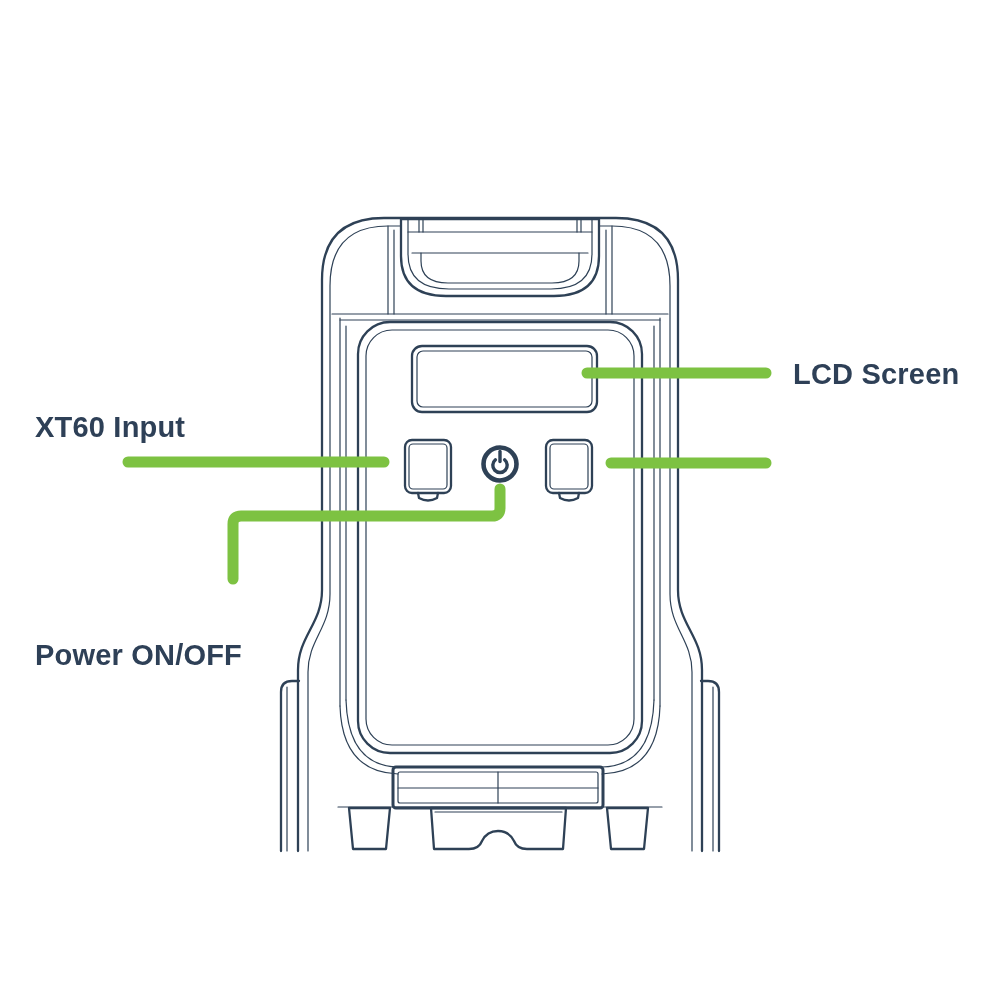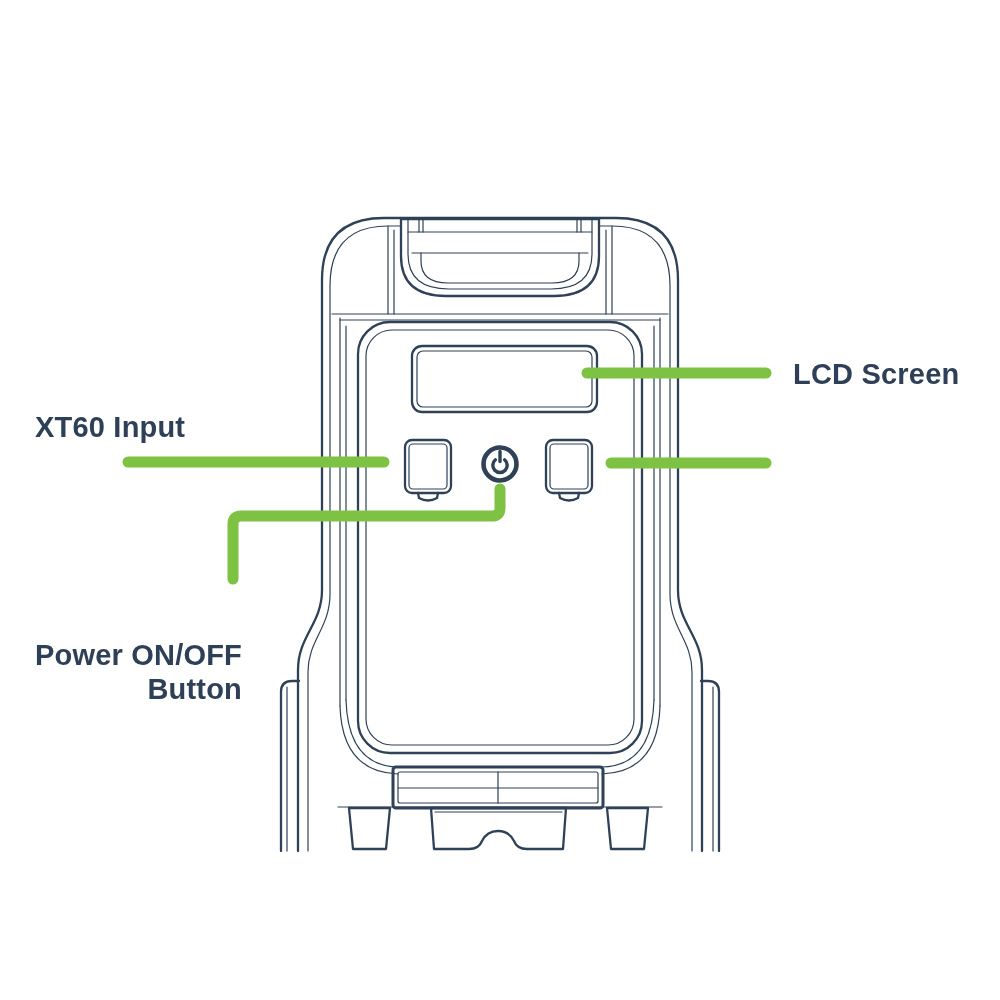--- a/index.html
+++ b/index.html
@@ -136,16 +136,15 @@
 
   <div class="label right" style="left:793px;top:357px;">LCD Screen</div>
 
 
   <div class="label" style="left:35px;top:410px;">
     <div>XT60 Input</div>
   </div>
 
   <div class="label" style="left:35px;top:610px;margin-top:28px;">
     <div>Power ON/OFF</div>
-    <div>Button</div>
   </div>
 
 </div>
 
 </body></html>

